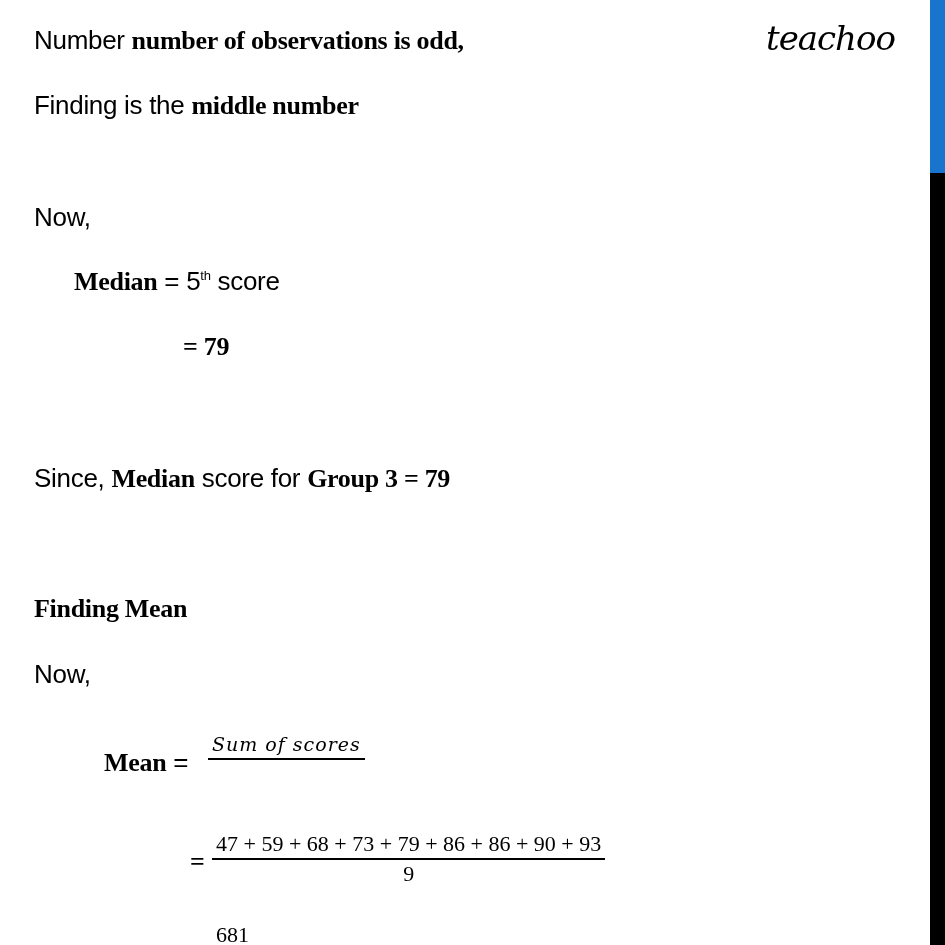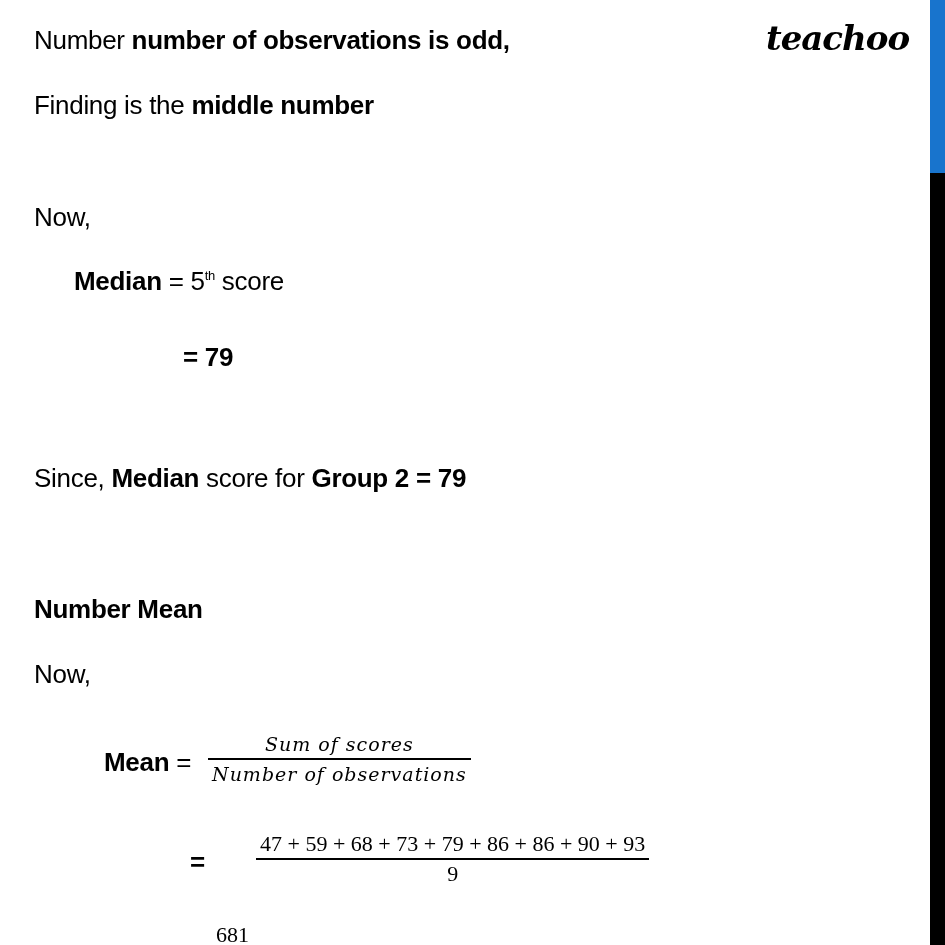--- a/index.html
+++ b/index.html
@@ -5,39 +5,39 @@
   html, body { margin: 0; padding: 0; }
   body {
     width: 945px; height: 945px; overflow: hidden; position: relative;
     background: #ffffff; color: #000;
     font-family: "Liberation Sans", "DejaVu Sans", sans-serif;
   }
   .line {
     position: absolute; font-size: 26px; line-height: 30px; white-space: nowrap;
     font-family: "Liberation Sans", sans-serif; letter-spacing: -0.3px;
   }
-  .b { font-weight: bold; }
+  .b { font-weight: bold; font-family: Liberation Serif, serif; }
   sup { font-size: 13px; line-height: 0; vertical-align: super; }
   .logo {
-    position: absolute; left: 766px; top: 18px; font-size: 34px; font-weight: bold;
+    position: absolute; left: 766px; top: 18px; font-size: 34px; font-weight: normal;
     font-style: italic; font-family: "DejaVu Serif", serif; letter-spacing: -1px;
   }
   .sidebar {
     position: absolute; left: 930px; top: 0; width: 15px; height: 945px; background: #000;
   }
   .sidebar .thumb {
     position: absolute; left: 0; top: 0; width: 15px; height: 173px; background: #1874cd;
   }
   .frac {
     position: absolute; display: inline-flex; flex-direction: column; align-items: center;
     font-family: "DejaVu Serif", "Liberation Serif", serif; font-size: 19px; font-style: italic;
   }
   .frac .num, .frac .den { padding: 0 4px; line-height: 28px; letter-spacing: 1px; }
   .frac .bar { width: 100%; height: 2px; background: #000; }
-  .frac.upright { font-style: normal; font-family: "Liberation Serif", serif; font-size: 22px; margin-left: 44px; }
+  .frac.upright { font-style: normal; font-family: "Liberation Serif", serif; font-size: 22px; }
   .frac.upright .num, .frac.upright .den { letter-spacing: 0; }
   .mathnum { position: absolute; font-family: "Liberation Serif", serif; font-size: 22px; }
 </style>
 </head>
 <body>
 
 <div class="logo">teachoo</div>
 
 <div class="sidebar">
   <div class="thumb"></div>
@@ -50,38 +50,37 @@
 <div class="line" style="left:34px;top:90px;">
   <span>Finding is the </span><span class="b">middle number</span>
 </div>
 
 <div class="line" style="left:34px;top:202px;">Now,</div>
 
 <div class="line" style="left:74px;top:266px;">
   <span class="b">Median</span><span> = 5</span><sup>th</sup><span> score</span>
 </div>
 
-<div class="line b" style="left:183px;top:332px;margin-top:10px;">= 79</div>
+<div class="line b" style="left:183px;top:332px;">= 79</div>
 
 <div class="line" style="left:34px;top:463px;">
-  <span>Since, </span><span class="b">Median</span><span> score for </span><span class="b">Group 2 = 79</span>
+  <span>Since, </span><span class="b">Median</span><span> score for </span><span class="b">Group 3 = 79</span>
 </div>
 
-<div class="line b" style="left:34px;top:594px;">Number Mean</div>
+<div class="line b" style="left:34px;top:594px;">Finding Mean</div>
 
 <div class="line" style="left:34px;top:659px;">Now,</div>
 
 <div class="line" style="left:104px;top:747px;">
   <span class="b">Mean</span><span> =</span>
 </div>
 
 <div class="frac" style="left:208px;top:730px;">
   <div class="num">Sum of scores</div>
   <div class="bar"></div>
-  <div class="den">Number of observations</div>
 </div>
 
 <div class="line b" style="left:190px;top:847px;">=</div>
 
 <div class="frac upright" style="left:212px;top:830px;">
   <div class="num">47 + 59 + 68 + 73 + 79 + 86 + 86 + 90 + 93</div>
   <div class="bar"></div>
   <div class="den">9</div>
 </div>
 

